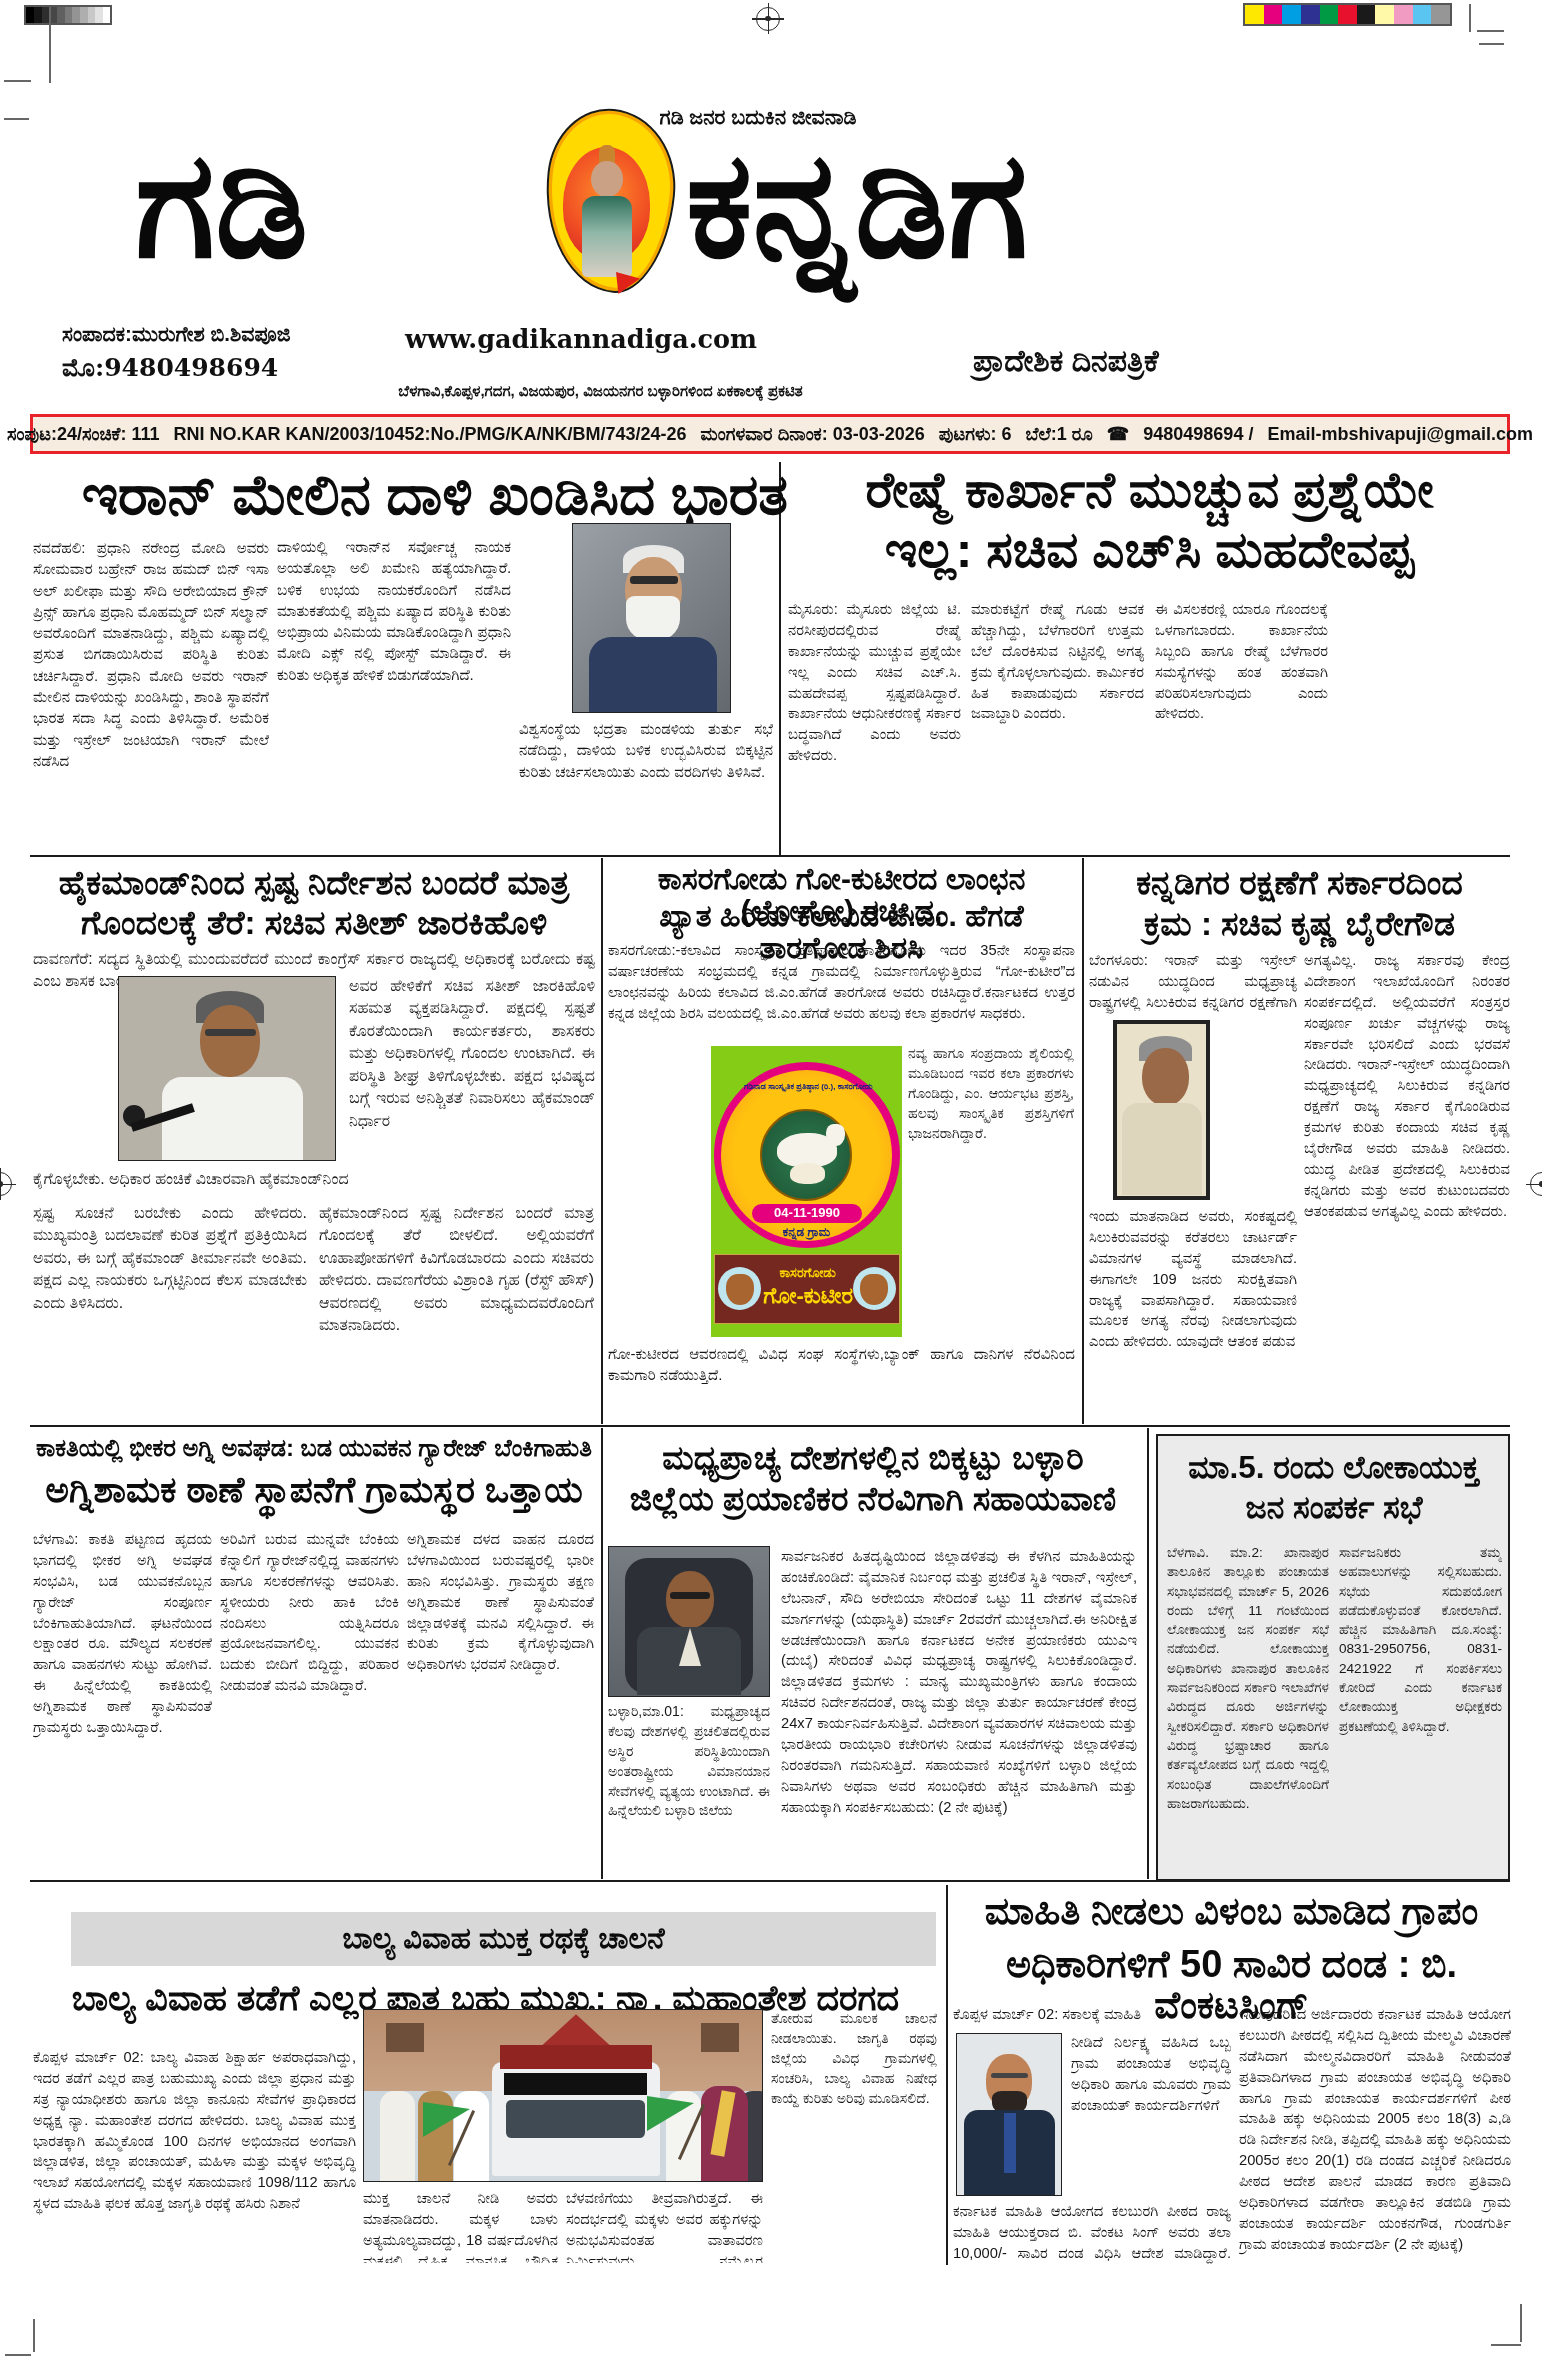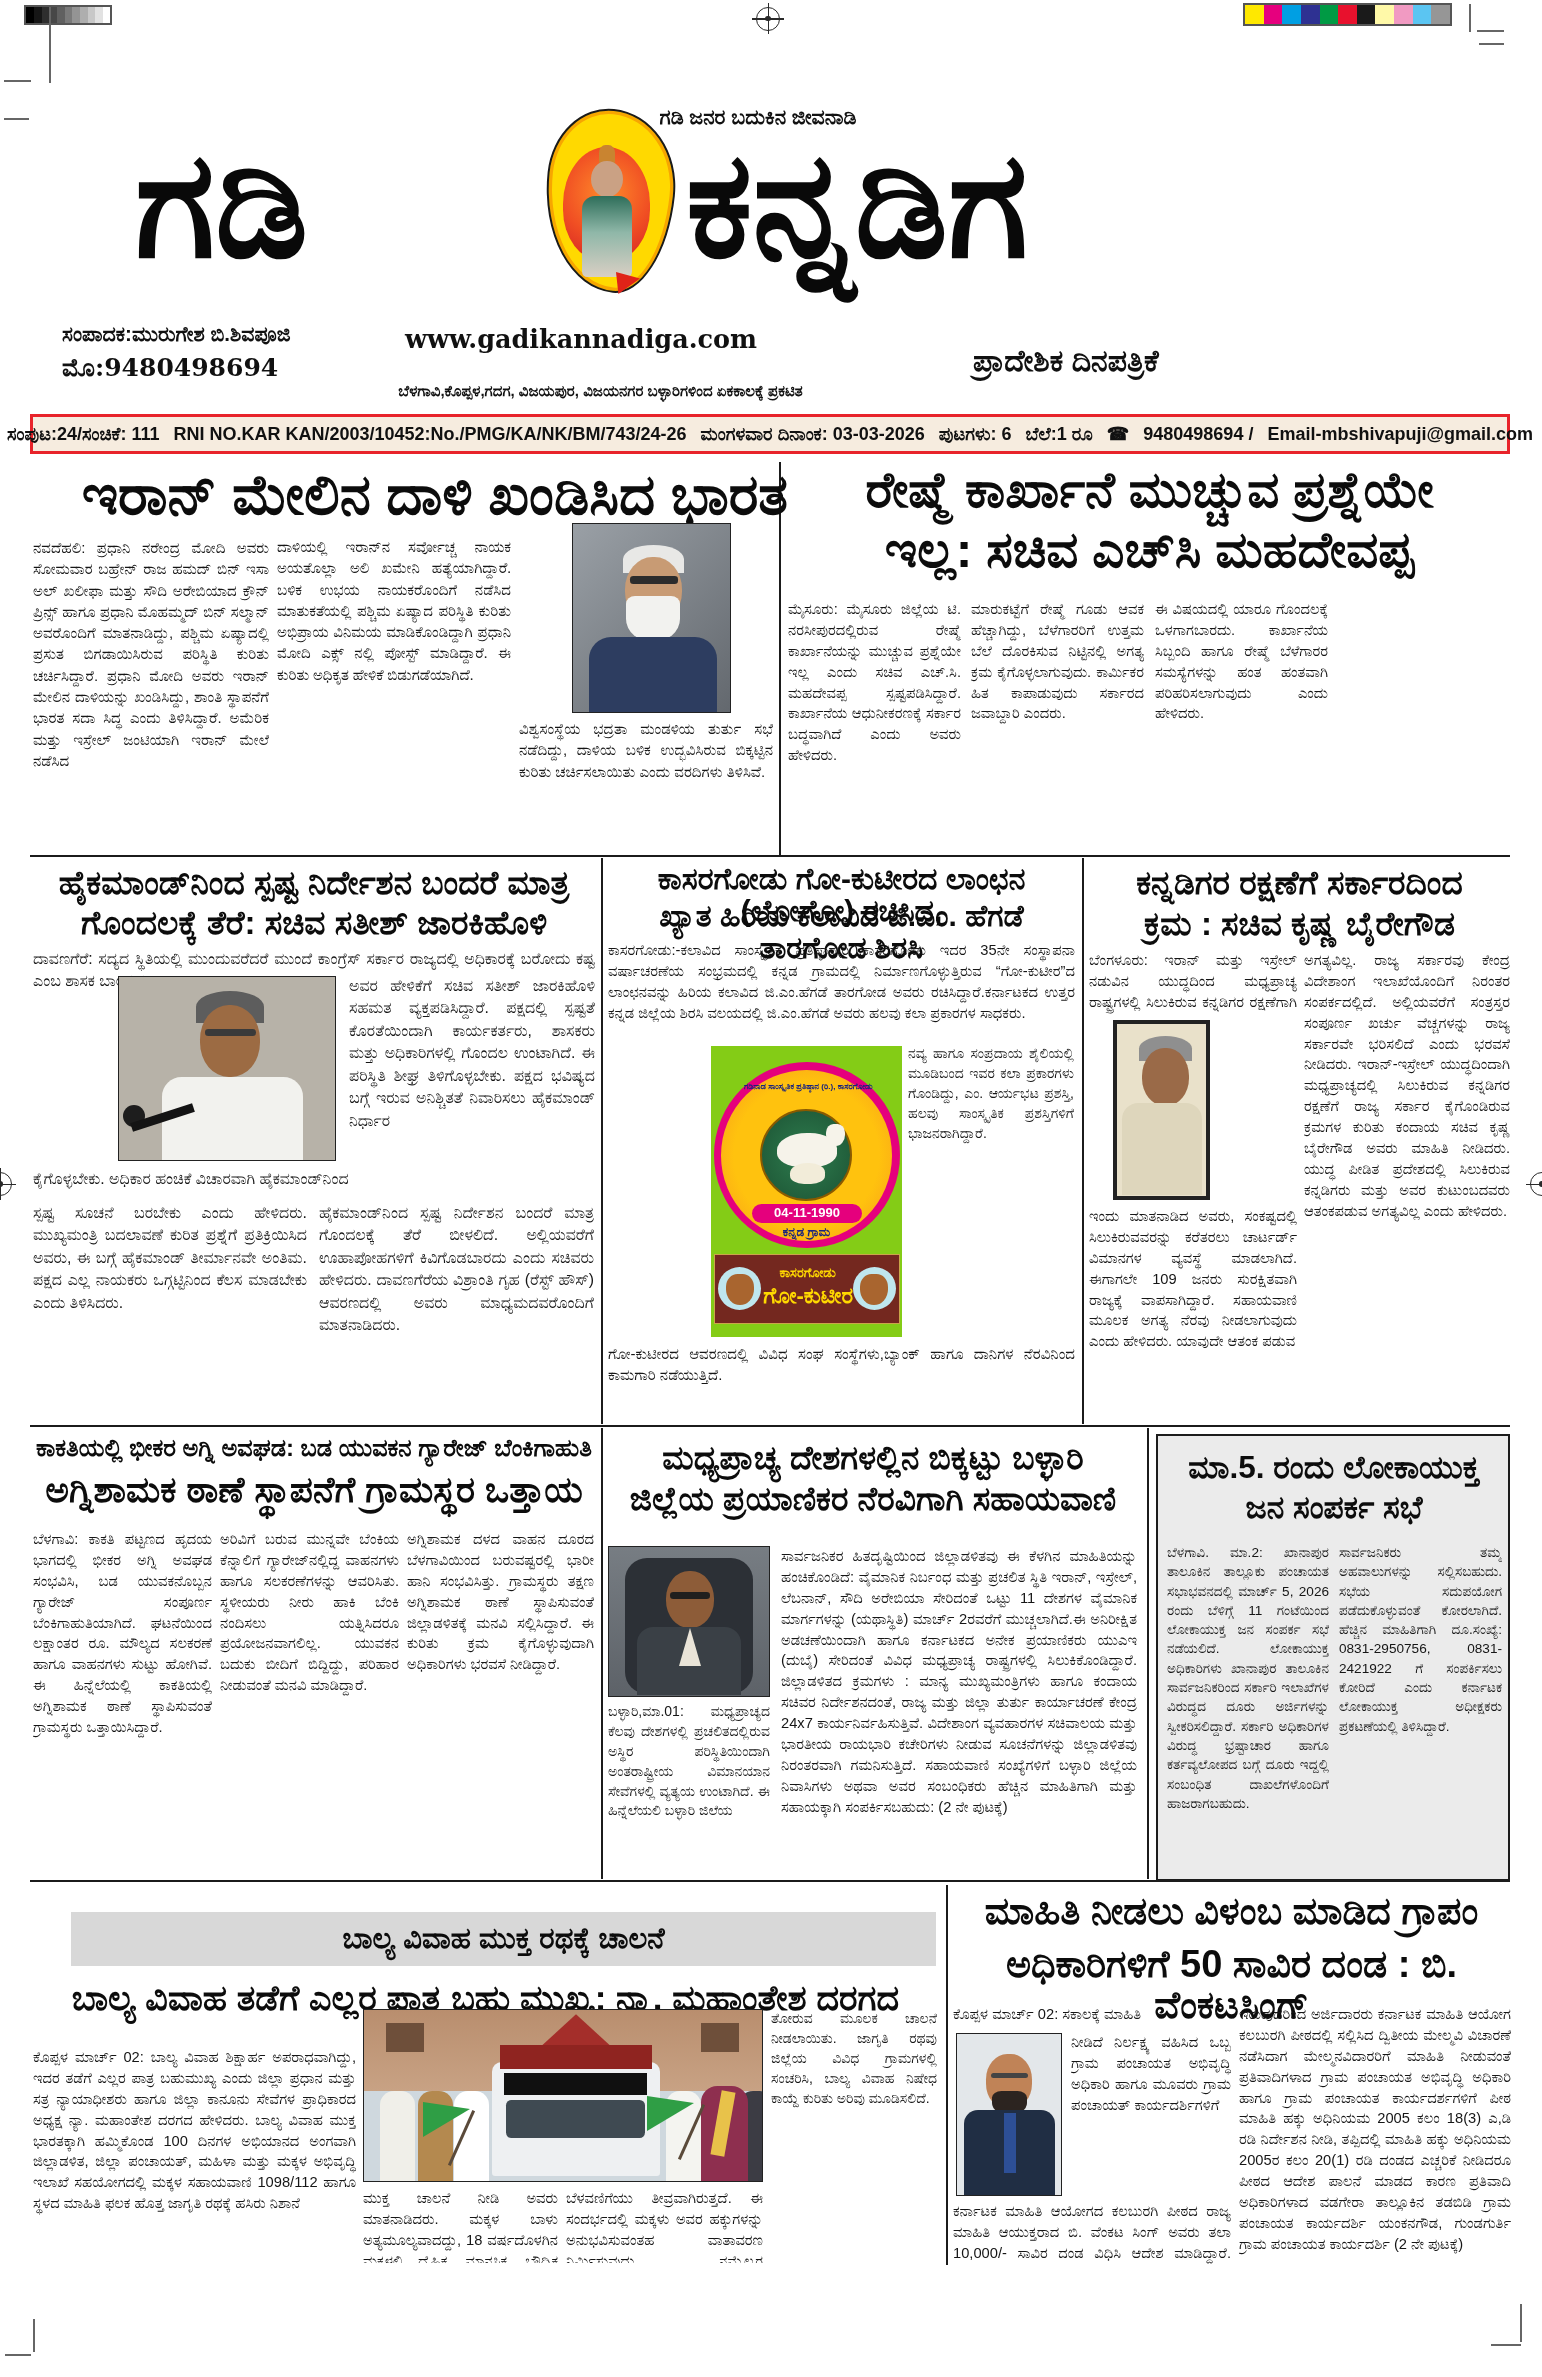--- a/index.html
+++ b/index.html
@@ -215,21 +215,21 @@
       <div class="ph-glass"></div>
       <div class="ph-beard"></div>
       <div class="ph-torso"></div>
   </div>
   <div class="abs bodycol" style="left:519px;top:718px;width:254px;height:129px;">ವಿಶ್ವಸಂಸ್ಥೆಯ ಭದ್ರತಾ ಮಂಡಳಿಯ ತುರ್ತು ಸಭೆ ನಡೆದಿದ್ದು, ದಾಳಿಯ ಬಳಿಕ ಉದ್ಭವಿಸಿರುವ ಬಿಕ್ಕಟ್ಟಿನ ಕುರಿತು ಚರ್ಚಿಸಲಾಯಿತು ಎಂದು ವರದಿಗಳು ತಿಳಿಸಿವೆ.</div>
 
   <div class="abs headline" style="left:788px;top:463px;width:723px;font-size:50px;">ರೇಷ್ಮೆ ಕಾರ್ಖಾನೆ ಮುಚ್ಚುವ ಪ್ರಶ್ನೆಯೇ</div>
   <div class="abs headline" style="left:788px;top:523px;width:723px;font-size:50px;">ಇಲ್ಲ: ಸಚಿವ ಎಚ್‌ಸಿ ಮಹದೇವಪ್ಪ</div>
   <div class="abs bodycol" style="left:788px;top:599px;width:173px;height:250px;font-size:14.7px;">ಮೈಸೂರು: ಮೈಸೂರು ಜಿಲ್ಲೆಯ ಟಿ. ನರಸೀಪುರದಲ್ಲಿರುವ ರೇಷ್ಮೆ ಕಾರ್ಖಾನೆಯನ್ನು ಮುಚ್ಚುವ ಪ್ರಶ್ನೆಯೇ ಇಲ್ಲ ಎಂದು ಸಚಿವ ಎಚ್.ಸಿ. ಮಹದೇವಪ್ಪ ಸ್ಪಷ್ಟಪಡಿಸಿದ್ದಾರೆ. ಕಾರ್ಖಾನೆಯ ಆಧುನೀಕರಣಕ್ಕೆ ಸರ್ಕಾರ ಬದ್ಧವಾಗಿದೆ ಎಂದು ಅವರು ಹೇಳಿದರು.</div>
   <div class="abs bodycol" style="left:971px;top:599px;width:173px;height:250px;font-size:14.7px;">ಮಾರುಕಟ್ಟೆಗೆ ರೇಷ್ಮೆ ಗೂಡು ಆವಕ ಹೆಚ್ಚಾಗಿದ್ದು, ಬೆಳೆಗಾರರಿಗೆ ಉತ್ತಮ ಬೆಲೆ ದೊರಕಿಸುವ ನಿಟ್ಟಿನಲ್ಲಿ ಅಗತ್ಯ ಕ್ರಮ ಕೈಗೊಳ್ಳಲಾಗುವುದು. ಕಾರ್ಮಿಕರ ಹಿತ ಕಾಪಾಡುವುದು ಸರ್ಕಾರದ ಜವಾಬ್ದಾರಿ ಎಂದರು.</div>
-  <div class="abs bodycol" style="left:1155px;top:599px;width:173px;height:250px;font-size:14.7px;">ಈ ವಿಷಯದಲ್ಲಿ ಯಾರೂ ಗೊಂದಲಕ್ಕೆ ಒಳಗಾಗಬಾರದು. ಕಾರ್ಖಾನೆಯ ಸಿಬ್ಬಂದಿ ಹಾಗೂ ರೇಷ್ಮೆ ಬೆಳೆಗಾರರ ಸಮಸ್ಯೆಗಳನ್ನು ಹಂತ ಹಂತವಾಗಿ ಪರಿಹರಿಸಲಾಗುವುದು ಎಂದು ಹೇಳಿದರು.</div>
+  <div class="abs bodycol" style="left:1155px;top:599px;width:173px;height:250px;font-size:14.7px;">ಈ ವಿಸಲಕರಣ್ಲಿ ಯಾರೂ ಗೊಂದಲಕ್ಕೆ ಒಳಗಾಗಬಾರದು. ಕಾರ್ಖಾನೆಯ ಸಿಬ್ಬಂದಿ ಹಾಗೂ ರೇಷ್ಮೆ ಬೆಳೆಗಾರರ ಸಮಸ್ಯೆಗಳನ್ನು ಹಂತ ಹಂತವಾಗಿ ಪರಿಹರಿಸಲಾಗುವುದು ಎಂದು ಹೇಳಿದರು.</div>
 
   <div class="abs headline" style="left:33px;top:865px;width:562px;font-size:33px;">ಹೈಕಮಾಂಡ್‌ನಿಂದ ಸ್ಪಷ್ಟ ನಿರ್ದೇಶನ ಬಂದರೆ ಮಾತ್ರ</div>
   <div class="abs headline" style="left:33px;top:905px;width:562px;font-size:33px;">ಗೊಂದಲಕ್ಕೆ ತೆರೆ: ಸಚಿವ ಸತೀಶ್ ಜಾರಕಿಹೊಳಿ</div>
   <div class="abs bodycol" style="left:33px;top:948px;width:562px;height:50px;font-size:15.8px;">ದಾವಣಗೆರೆ: ಸದ್ಯದ ಸ್ಥಿತಿಯಲ್ಲಿ ಮುಂದುವರೆದರೆ ಮುಂದೆ ಕಾಂಗ್ರೆಸ್ ಸರ್ಕಾರ ರಾಜ್ಯದಲ್ಲಿ ಅಧಿಕಾರಕ್ಕೆ ಬರೋದು ಕಷ್ಟ ಎಂಬ ಶಾಸಕ ಬಾಲಕೃಷ್ಣ</div>
   <div class="photo jark" style="left:118px;top:976px;width:218px;height:185px;">
     <div class="ph-hair"></div>
       <div class="ph-face"></div>
       <div class="ph-glass"></div>
       <div class="ph-torso"></div>
       <div class="ph-michead"></div>

